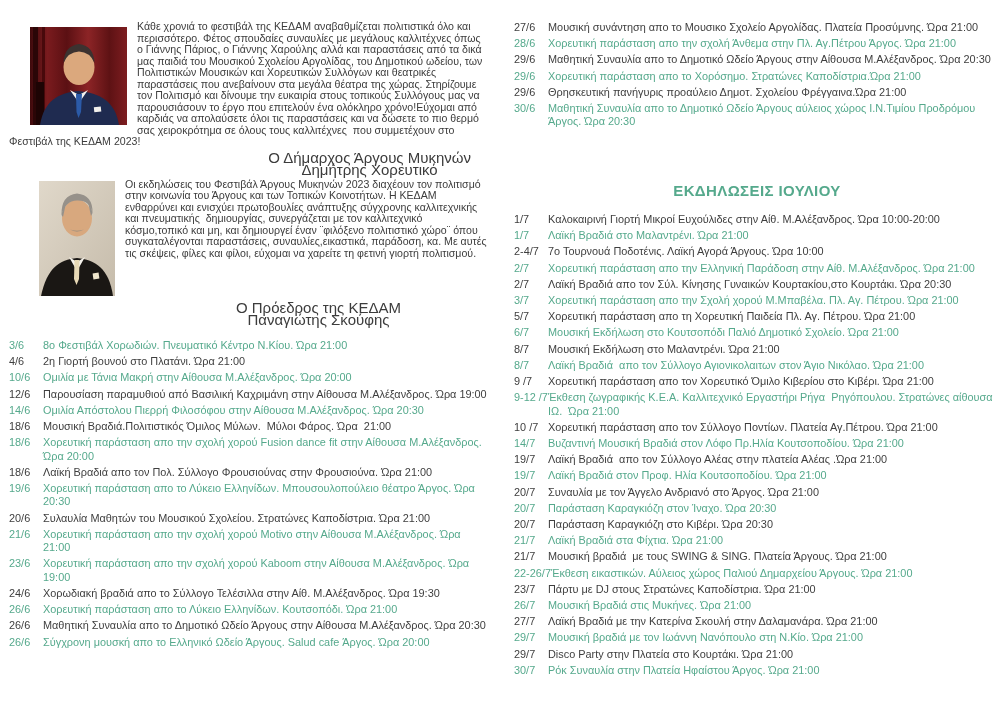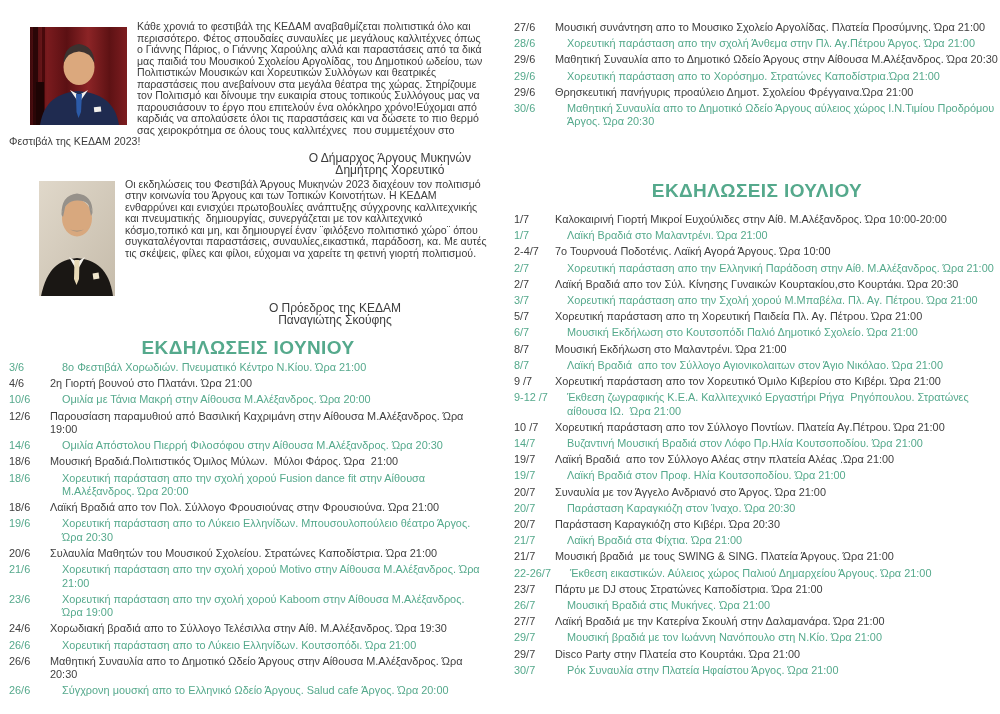--- a/index.html
+++ b/index.html
@@ -10,33 +10,33 @@
   .col-left{left:9px;width:478px;}
   .col-right{left:514px;width:486px;}
 
   
   .intro-wrap{padding-top:13px;}
   .intro-block{display:flow-root;font-size:10.6px;line-height:11.5px;color:#3c3c3c;}
   .intro-block p{margin:0;white-space:pre-wrap;}
   .photo{float:left;display:block;}
   .photo-mayor{width:97px;height:98px;margin:6px 10px 3px 21px;}
   .photo-president{width:76px;height:115px;margin:2px 10px 2px 30px;}
-  .sig{width:max-content;text-align:center;font-size:12px;line-height:12px;
+  .sig{width:max-content;text-align:center;font-size:15px;line-height:12px;
        margin:4px 16px 3px auto;color:#3c3c3c;}
   .sig-2{margin-right:86px;}
   .sig span{display:block;}
 
   
-  .section-title{font-size:19px;line-height:17px;font-weight:bold;color:var(--green);
+  .section-title{font-size:15px;line-height:17px;font-weight:bold;color:var(--green);
                  text-align:center;letter-spacing:.4px;margin:0;}
   .events{list-style:none;margin:0;padding:0;font-size:10.9px;line-height:13.4px;}
   .event-row{display:flex;margin-bottom:2.8px;}
-  .edate{flex:0 0 auto;min-width:34px;padding-right:7px;white-space:nowrap;}
+  .edate{flex:0 0 auto;min-width:34px;white-space:nowrap;}
   .etext{flex:1 1 auto;white-space:pre-wrap;}
-  .event-row.green{color:var(--green);gap:12px;}
+  .event-row.green{color:var(--green);}
 
   .june-block{position:absolute;top:331px;left:0;width:100%;}
   .june-block .section-title{margin-bottom:5px;}
   .june-cont-block{position:absolute;top:13px;left:0;width:100%;}
   .july-block{position:absolute;top:174px;left:0;width:100%;}
   .july-block .section-title{margin-bottom:14px;}
 </style>
 </head>
 <body>
 
@@ -98,21 +98,20 @@
         <p>Οι εκδηλώσεις του Φεστιβάλ Άργους Μυκηνών 2023 διαχέουν τον πολιτισμό στην κοινωνία του Άργους και των Τοπικών Κοινοτήτων. Η ΚΕΔΑΜ ενθαρρύνει και ενισχύει πρωτοβουλίες ανάπτυξης σύγχρονης καλλιτεχνικής και πνευματικής  δημιουργίας, συνεργάζεται με τον καλλιτεχνικό κόσμο,τοπικό και μη, και δημιουργεί έναν ¨φιλόξενο πολιτιστικό χώρο¨ όπου συγκαταλέγονται παραστάσεις, συναυλίες,εικαστικά, παράδοση, κα. Με αυτές τις σκέψεις, φίλες και φίλοι, εύχομαι να χαρείτε τη φετινή γιορτή πολιτισμού.</p>
       </div>
 
       <div class="sig sig-2">
         <span>Ο Πρόεδρος της ΚΕΔΑΜ</span>
         <span>Παναγιώτης Σκούφης</span>
       </div>
     </div>
 
     <div class="june-block">
-      <h2 class="section-title">ΕΚΔΗΛΩΣΕΙΣ ΙΟΥΝΙΟΥ</h2>
       <ul class="events">
 
           <li class="event-row green">
             <span class="edate">3/6</span>
             <span class="etext">8ο Φεστιβάλ Χορωδιών. Πνευματικό Κέντρο Ν.Κίου. Ώρα 21:00</span>
           </li>
 
           <li class="event-row">
             <span class="edate">4/6</span>
             <span class="etext">2η Γιορτή βουνού στο Πλατάνι. Ώρα 21:00</span>

